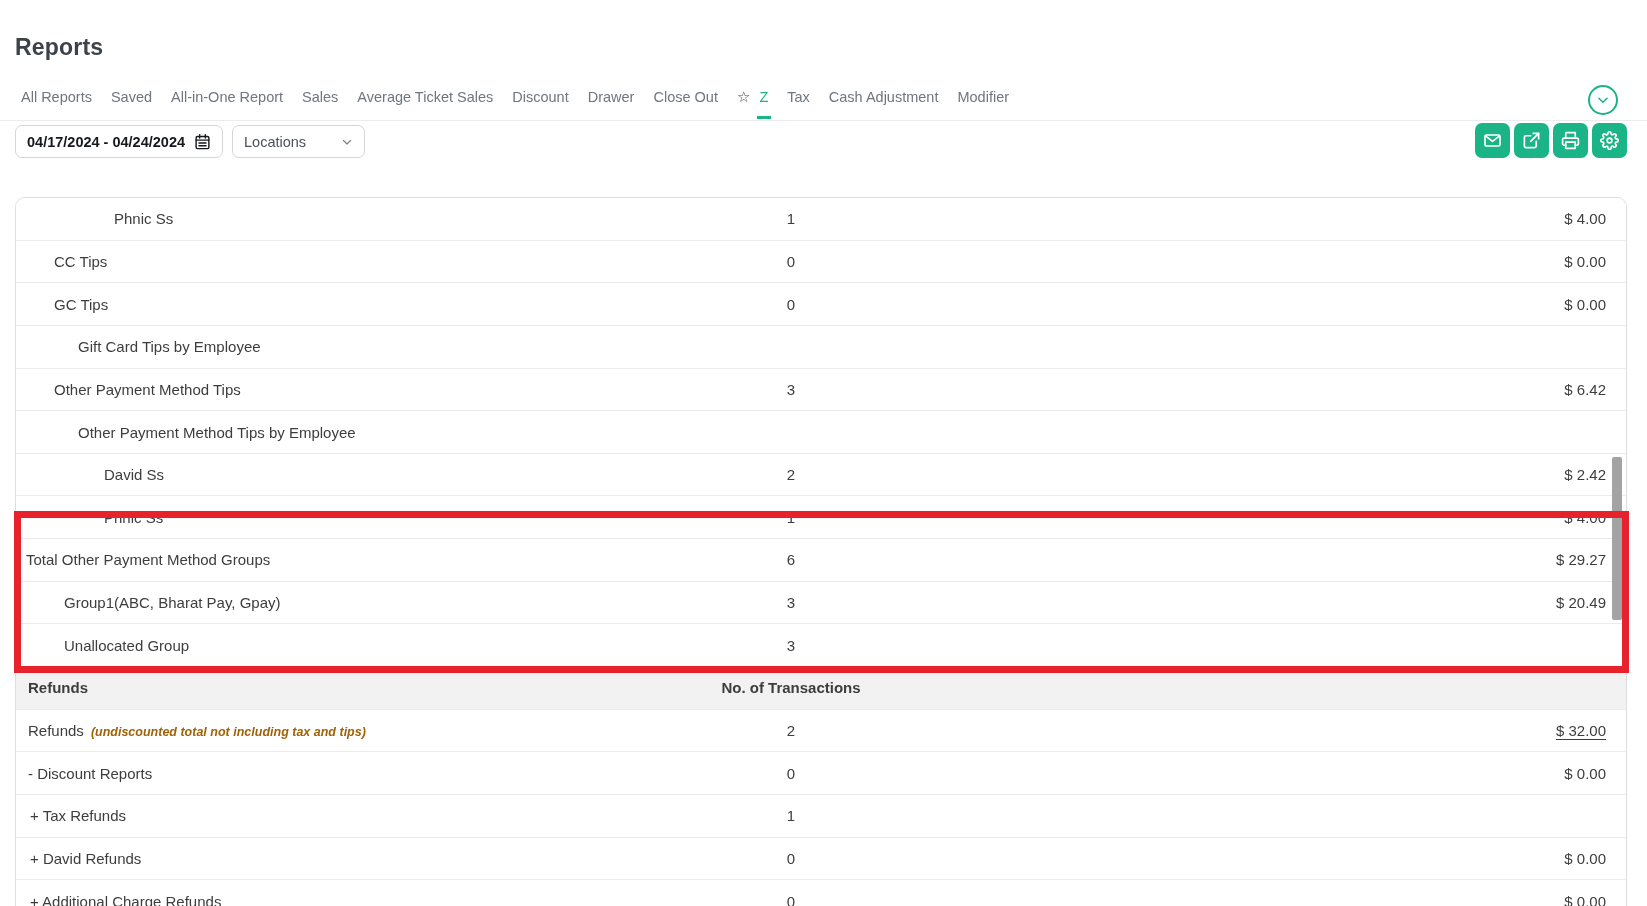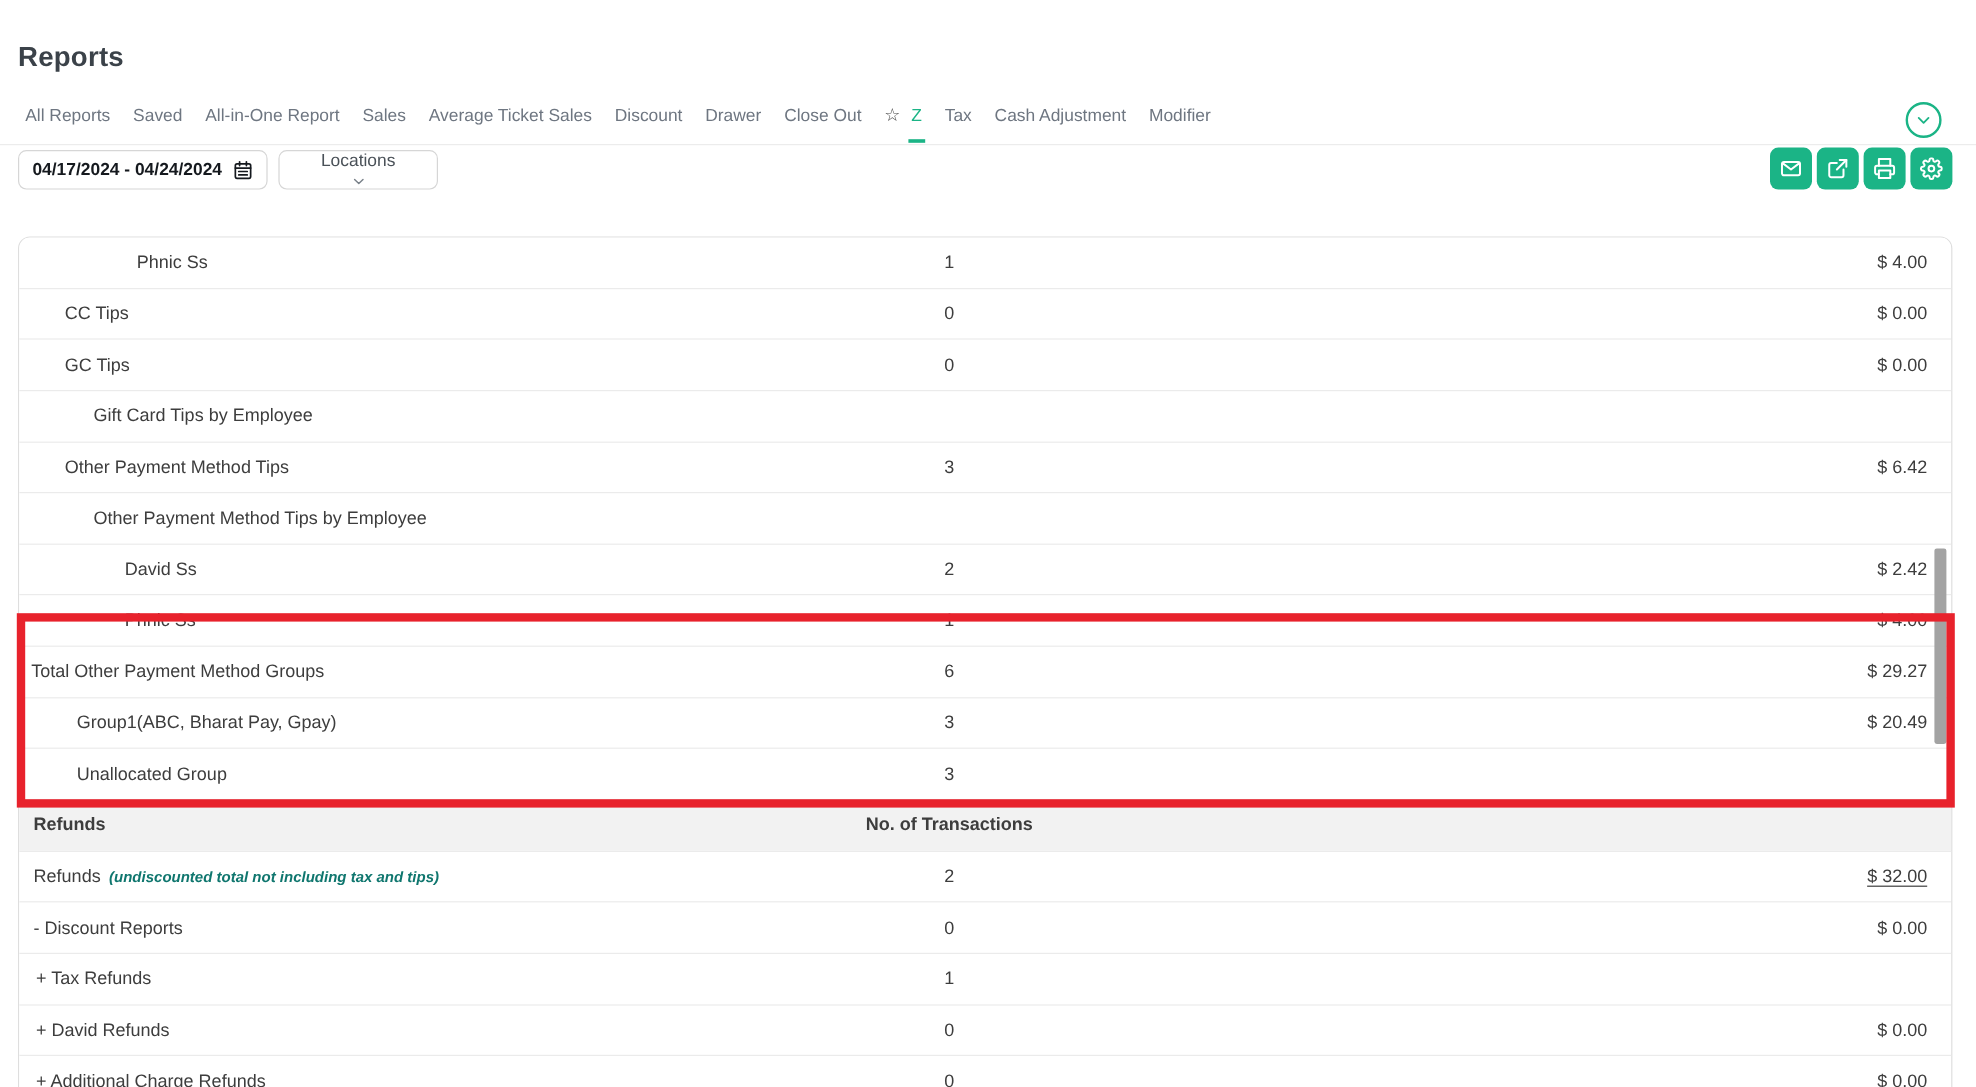--- a/index.html
+++ b/index.html
@@ -14,32 +14,32 @@
   .tab .star { font-size:15px; color:#4a4a4a; line-height:1; }
   .tab-label { position:relative; }
   .tab.active { color:#1BB486; }
   .tab.active .tab-label::after { content:""; position:absolute; left:-2px; right:-3px; bottom:-14px; height:3px; background:#1BB486; }
 
   .collapse-btn { position:absolute; right:29px; top:85px; width:30px; height:30px; border-radius:50%; border:2px solid #1BB486; background:#fff; display:flex; align-items:center; justify-content:center; cursor:pointer; }
 
   .divider { position:absolute; left:0; top:120px; width:1647px; height:1px; background:#ececec; }
 
   .date-box { position:absolute; left:15px; top:125px; height:33px; border:1px solid #d6d6d6; border-radius:7px; display:flex; align-items:center; gap:9px; padding:0 11px; font-size:14.5px; font-weight:700; color:#15191e; background:#fff; cursor:pointer; }
-  .loc-box { position:absolute; left:232px; top:125px; width:133px; height:33px; border:1px solid #d6d6d6; border-radius:7px; display:flex; align-items:center; justify-content:space-between; padding:0 11px; font-size:14.5px; color:#4a5158; background:#fff; cursor:pointer;flex-direction:column; }
+  .loc-box { position:absolute; left:232px; top:125px; width:133px; height:33px; border:1px solid #d6d6d6; border-radius:7px; display:flex; align-items:center; justify-content:space-between; padding:0 11px; font-size:14.5px; color:#4a5158; background:#fff; cursor:pointer; }
 
   .toolbar { position:absolute; right:20px; top:123px; display:flex; gap:4px; }
   .tool-btn { width:35px; height:35px; border:none; border-radius:7px; background:#1BB486; display:flex; align-items:center; justify-content:center; cursor:pointer; }
   .tool-btn svg { stroke:#fff; fill:none; stroke-width:2.1; stroke-linecap:round; stroke-linejoin:round; }
 
   .rtable { position:absolute; left:15px; top:173px; width:1612px; height:726px; background:#fff; border:1px solid #dedede; border-radius:10px; overflow:hidden; display:flex; flex-direction:column;margin-top:24px; }
   .trow { flex:1; display:grid; grid-template-columns:700px 150px 1fr; align-items:center; font-size:15px; color:#3d3d3d; background:#fff; }
   .trow + .trow { border-top:1px solid #ebebeb; }
   .trow.theader { background:#f2f2f2; font-weight:bold; }
   .cell-label { display:flex; align-items:baseline; gap:7px; white-space:nowrap; }
-  .cell-note { font-size:12.5px; font-style:italic; color:#0f766e; font-weight:600; }
+  .cell-note { font-size:12.5px; font-style:italic; color:#a16207; font-weight:600; }
   .cell-count { text-align:center; }
   .cell-amount { text-align:right; padding-right:20px; }
   .amount-link { text-decoration:underline; text-underline-offset:3px; cursor:pointer; }
 
   .scroll-thumb { position:absolute; left:1612px; top:457px; width:10px; height:163px; background:#a3a3a3; border-radius:2px; z-index:40; cursor:grab; }
 
   .red-box { position:absolute; left:14px; top:511px; width:1615px; height:162px; border:7px solid #E8222C; z-index:50; pointer-events:none; }
 </style>
 </head>
 <body>

